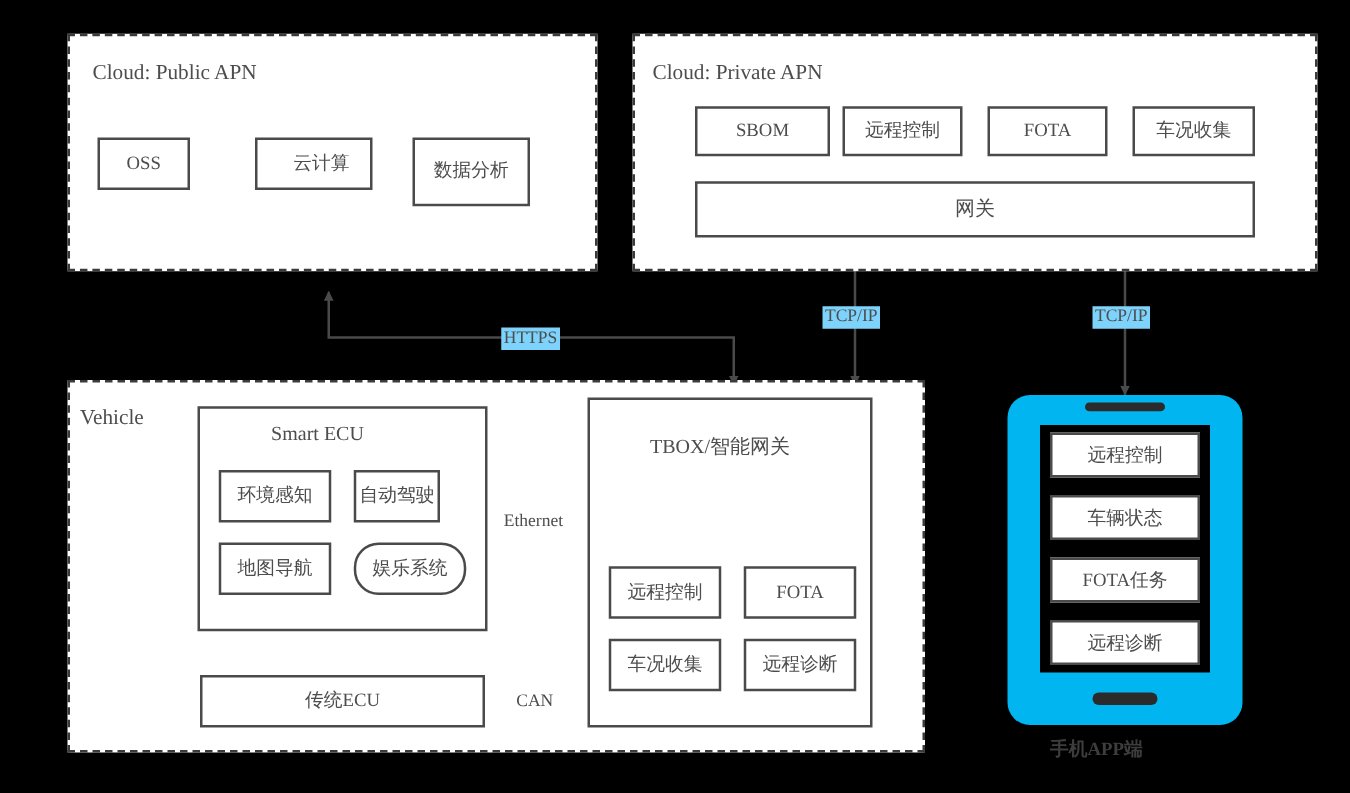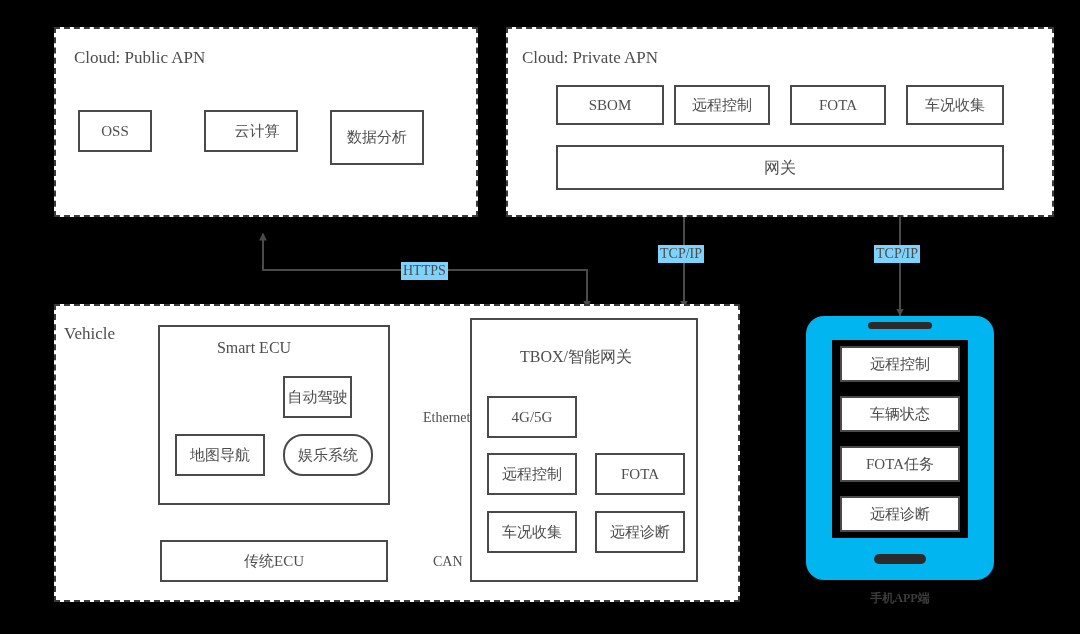--- a/index.html
+++ b/index.html
@@ -78,21 +78,20 @@
     position: absolute;
     background: #7dd3fc;
     color: #4d4d4d;
     font-size: 14px;
     padding: 1px 2px;
     white-space: nowrap;
     line-height: 1.15;
   }
   .edge-label.nobg {
     background: transparent;
-    margin-left: 20px;
   }
 
   
   #phone-body {
     position: absolute;
     background: #00b5f0;
     border-radius: 18px;
     box-sizing: border-box;
   }
   #phone-speaker {
@@ -121,22 +120,21 @@
     height: 36px;
     margin: 0 8px;
     display: flex;
     align-items: center;
     justify-content: center;
     font-size: 15px;
     color: #4d4d4d;
   }
   #phone-caption {
     position: absolute;
-    text-align: center;
-    font-size: 12px;
+    font-size: 15px;
     color: #3d3d3d;
     font-weight: bold;
     white-space: nowrap;
     overflow: hidden;
   }
 </style>
 </head>
 <body>
 
 <div id="canvas">
@@ -188,30 +186,30 @@
   <div class="node" style="left:906px; top:85px; width:98px; height:40px;">车况收集</div>
 
   <div class="node big-title" style="left:556px; top:145px; width:448px; height:45px;">网关</div>
 
   <div class="zone" id="zone-vehicle" style="left:54px; top:304px; width:686px; height:298px;"></div>
   <div class="zone-title" style="left:64px; top:324px;">Vehicle</div>
 
   <div class="group" style="left:158px; top:325px; width:232px; height:180px;"></div>
   <div class="group-title" style="left:158px; top:339px; width:192px;">Smart ECU</div>
 
+  <div class="node" style="left:175px; top:376px; width:90px; height:42px;">环境感知</div>
   <div class="node" style="left:283px; top:376px; width:69px; height:42px;">自动驾驶</div>
   <div class="node" style="left:175px; top:434px; width:90px; height:42px;">地图导航</div>
   <div class="node" style="left:283px; top:434px; width:90px; height:42px;border-radius:20px;">娱乐系统</div>
 
   <div class="node" style="left:160px; top:540px; width:228px; height:42px;">传统ECU</div>
 
   <div class="group" style="left:470px; top:318px; width:228px; height:264px;"></div>
   <div class="group-title" style="left:470px; top:347px; width:212px;">TBOX/智能网关</div>
 
-  <div class="node" style="left:487px; top:396px; width:90px; height:42px;">4G/5G</div>
   <div class="node" style="left:487px; top:453px; width:90px; height:42px;">远程控制</div>
   <div class="node" style="left:595px; top:453px; width:90px; height:42px;">FOTA</div>
   <div class="node" style="left:487px; top:511px; width:90px; height:42px;">车况收集</div>
   <div class="node" style="left:595px; top:511px; width:90px; height:42px;">远程诊断</div>
 
   <div id="phone-body" style="left:806px; top:316px; width:188px; height:264px;"></div>
   <div id="phone-speaker" style="left:868px; top:322px; width:64px; height:7px;"></div>
   <div id="phone-screen" style="left:832px; top:340px; width:136px; height:198px;">
     <div class="app-btn">远程控制</div>
     <div class="app-btn">车辆状态</div>

